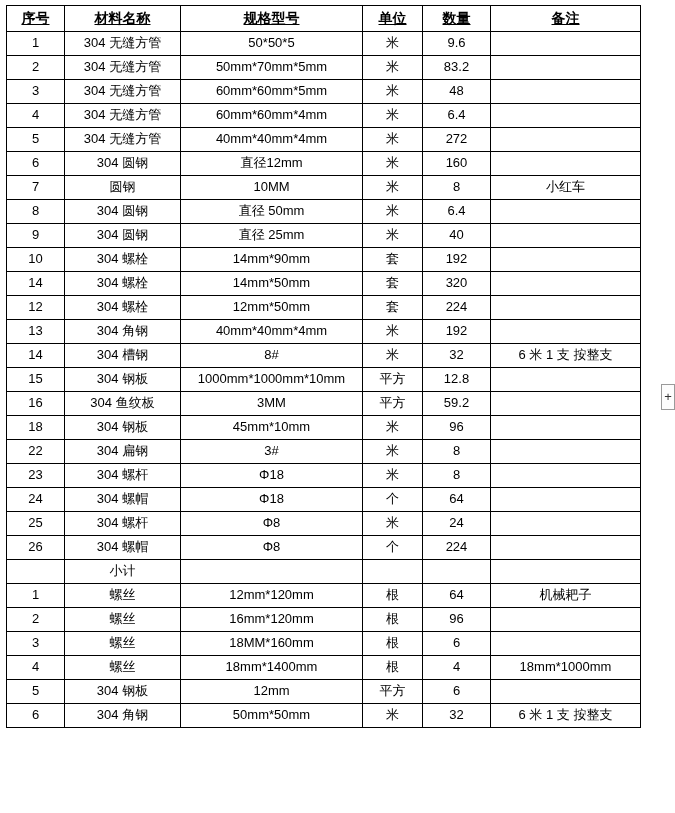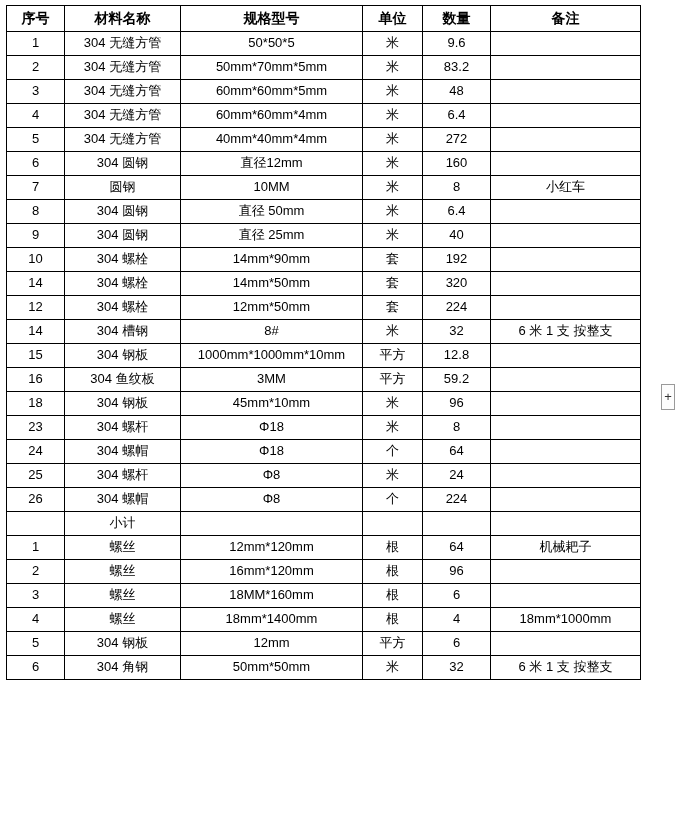--- a/index.html
+++ b/index.html
@@ -38,20 +38,21 @@
     font-size: 13px;
     color: #000000;
     line-height: 1.1;
     overflow: hidden;
     white-space: nowrap;
   }
   table.grid tr.header td {
     font-weight: bold;
     font-size: 14px;
     height: 25px;
+    text-decoration: underline;
   }
   col.c0 { width: 58px; }
   col.c1 { width: 116px; }
   col.c2 { width: 182px; }
   col.c3 { width: 60px; }
   col.c4 { width: 68px; }
   col.c5 { width: 150px; }
 
   .side-tab {
     position: absolute;
@@ -181,20 +182,28 @@
         </tr>
         <tr>
           <td>12</td>
           <td>304 螺栓</td>
           <td>12mm*50mm</td>
           <td>套</td>
           <td>224</td>
           <td></td>
         </tr>
         <tr>
+          <td>13</td>
+          <td>304 角钢</td>
+          <td>40mm*40mm*4mm</td>
+          <td>米</td>
+          <td>192</td>
+          <td></td>
+        </tr>
+        <tr>
           <td>14</td>
           <td>304 槽钢</td>
           <td>8#</td>
           <td>米</td>
           <td>32</td>
           <td class="cell-small">6 米 1 支   按整支</td>
         </tr>
         <tr>
           <td>15</td>
           <td>304 钢板</td>
@@ -210,20 +219,28 @@
           <td>平方</td>
           <td>59.2</td>
           <td></td>
         </tr>
         <tr>
           <td>18</td>
           <td>304 钢板</td>
           <td>45mm*10mm</td>
           <td>米</td>
           <td>96</td>
+          <td></td>
+        </tr>
+        <tr>
+          <td>22</td>
+          <td>304 扁钢</td>
+          <td>3#</td>
+          <td>米</td>
+          <td>8</td>
           <td></td>
         </tr>
         <tr>
           <td>23</td>
           <td>304 螺杆</td>
           <td>Φ18</td>
           <td>米</td>
           <td>8</td>
           <td></td>
         </tr>

